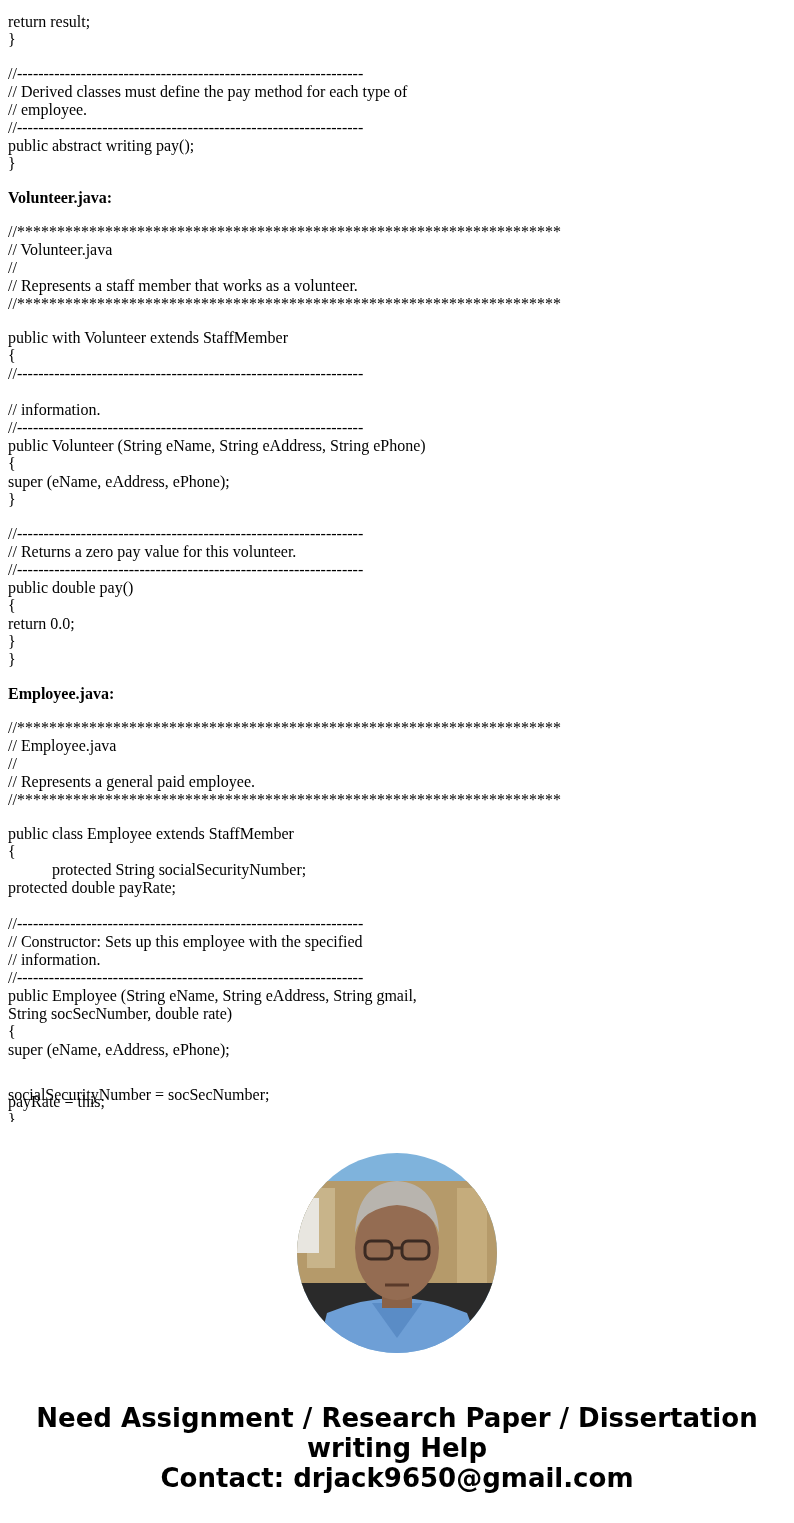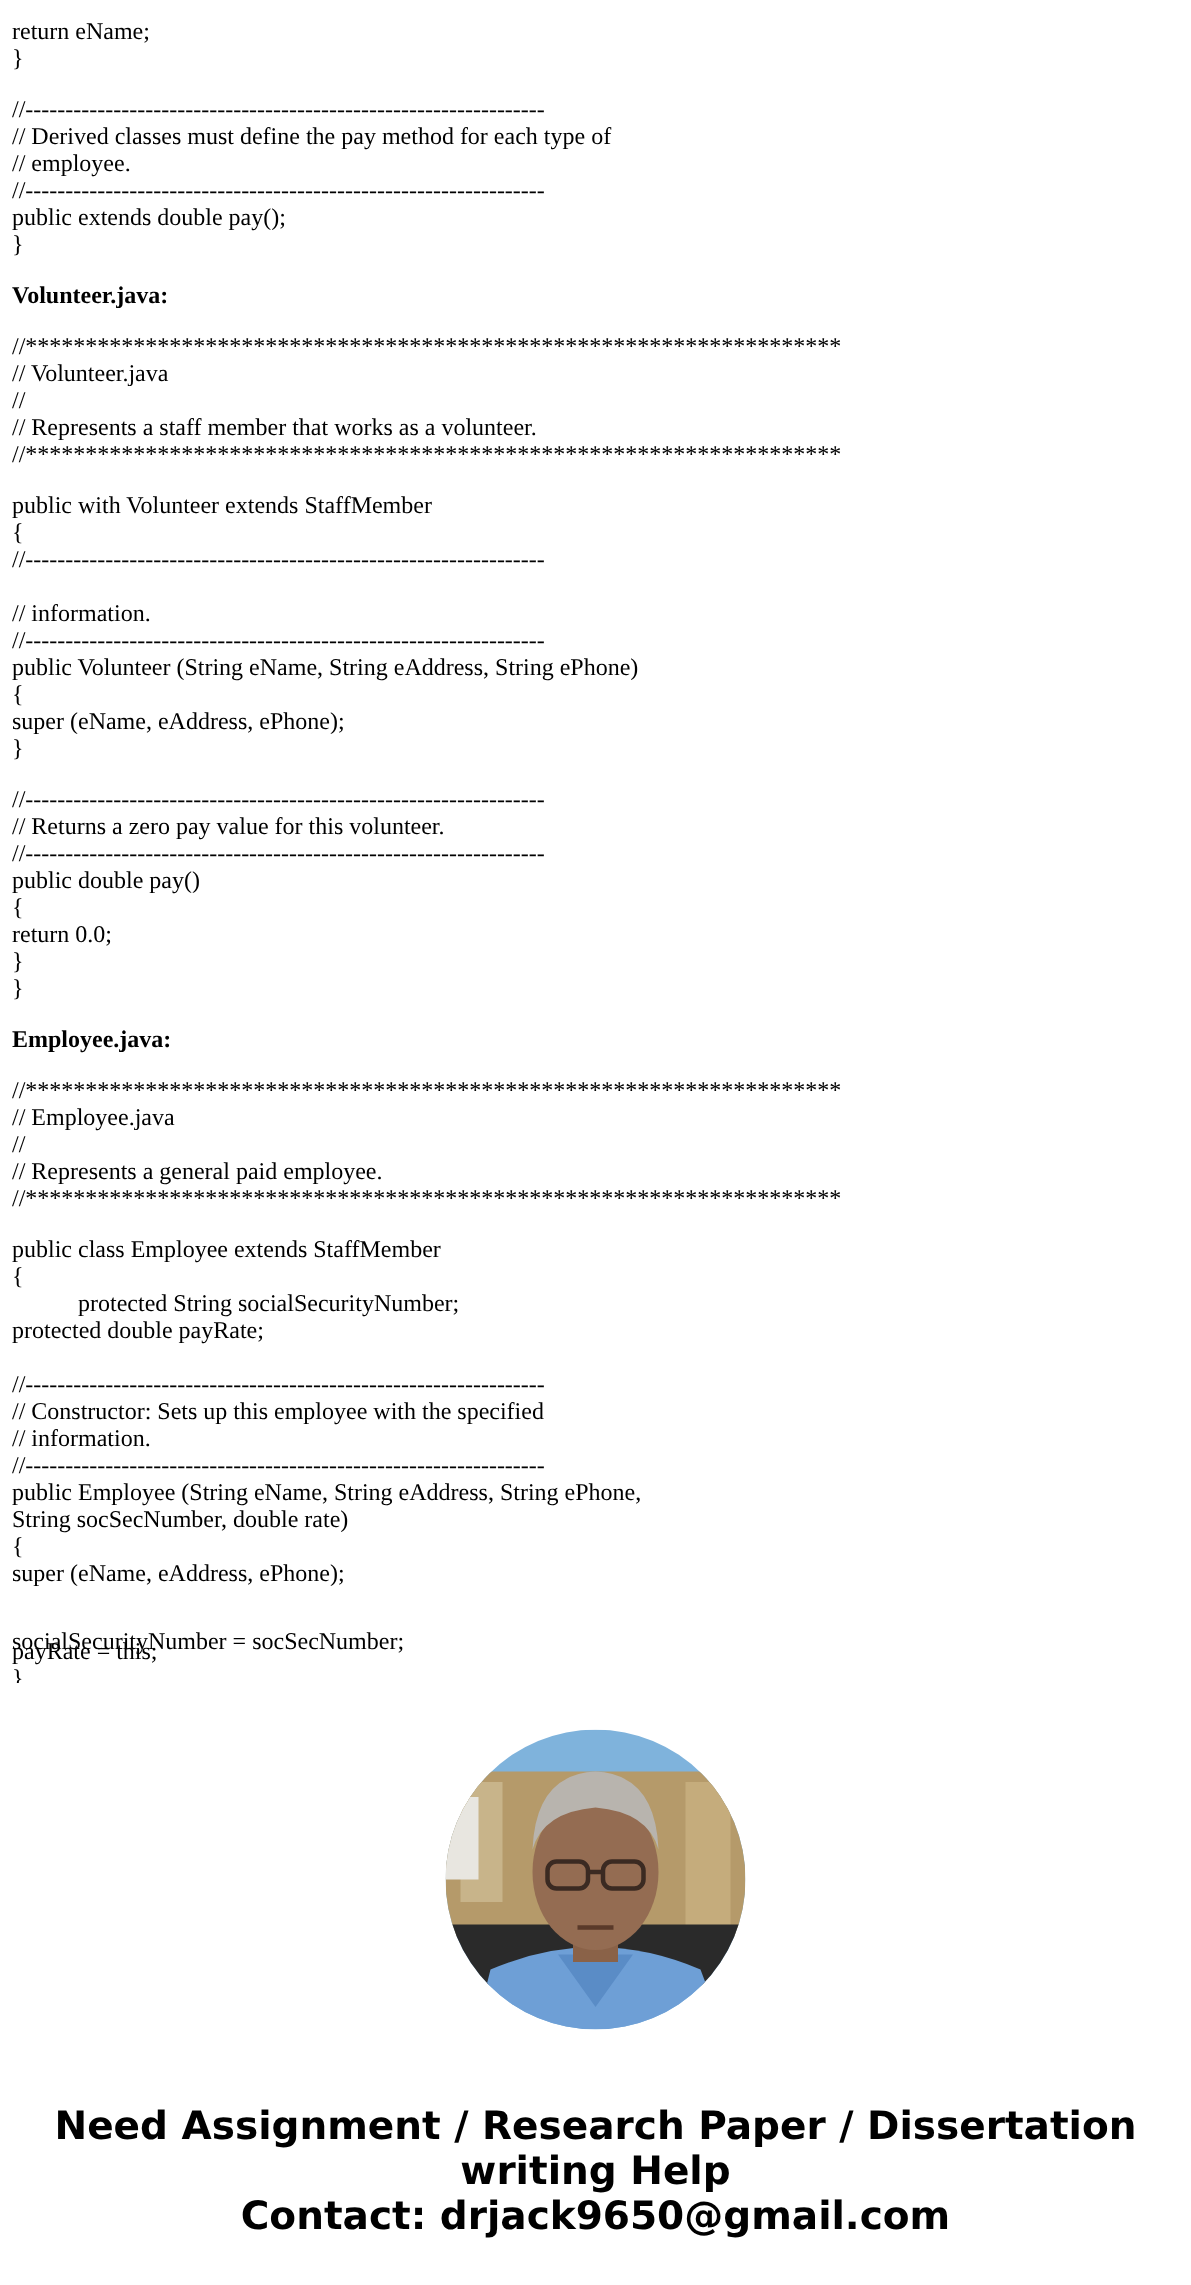--- a/index.html
+++ b/index.html
@@ -7,27 +7,27 @@
   .doc { position:absolute; left:0; top:0; width:794px; height:1122px; overflow:hidden; }
   .line { position:absolute; left:8px; white-space:pre; font-family:"Liberation Serif", serif; font-size:16px; line-height:18px; color:#000; }
   .heading { font-weight:bold; }
   .avatar { position:absolute; left:297px; top:1153px; width:200px; height:200px; border-radius:50%; overflow:hidden; }
   .footer { position:absolute; left:0; top:1403px; width:794px; text-align:center; font-family:"DejaVu Sans", sans-serif; font-weight:bold; font-size:26px; line-height:30px; color:#000; }
 </style>
 </head>
 <body>
 
 <div class="doc" id="doc">
-    <div class="line" style="top: 13px;">return eName;</div>
+    <div class="line" style="top: 13px;">return result;</div>
     <div class="line" style="top: 31px;">}</div>
     <div class="line" style="top: 65px;">//-----------------------------------------------------------------</div>
     <div class="line" style="top: 83px;">// Derived classes must define the pay method for each type of</div>
     <div class="line" style="top: 101px;">// employee.</div>
     <div class="line" style="top: 119px;">//-----------------------------------------------------------------</div>
-    <div class="line" style="top: 137px;">public extends double pay();</div>
+    <div class="line" style="top: 137px;">public abstract writing pay();</div>
     <div class="line" style="top: 155px;">}</div>
     <div class="line heading" style="top: 189px;">Volunteer.java:</div>
     <div class="line" style="top: 223px;">//********************************************************************</div>
     <div class="line" style="top: 241px;">// Volunteer.java</div>
     <div class="line" style="top: 259px;">//</div>
     <div class="line" style="top: 277px;">// Represents a staff member that works as a volunteer.</div>
     <div class="line" style="top: 295px;">//********************************************************************</div>
     <div class="line" style="top: 329px;">public with Volunteer extends StaffMember</div>
     <div class="line" style="top: 347px;">{</div>
     <div class="line" style="top: 365px;">//-----------------------------------------------------------------</div>
@@ -52,21 +52,21 @@
     <div class="line" style="top: 773px;">// Represents a general paid employee.</div>
     <div class="line" style="top: 791px;">//********************************************************************</div>
     <div class="line" style="top: 825px;">public class Employee extends StaffMember</div>
     <div class="line" style="top: 843px;">{</div>
     <div class="line" style="top: 861px; margin-left: 44px;">protected String socialSecurityNumber;</div>
     <div class="line" style="top: 879px;">protected double payRate;</div>
     <div class="line" style="top: 915px;">//-----------------------------------------------------------------</div>
     <div class="line" style="top: 933px;">// Constructor: Sets up this employee with the specified</div>
     <div class="line" style="top: 951px;">// information.</div>
     <div class="line" style="top: 969px;">//-----------------------------------------------------------------</div>
-    <div class="line" style="top: 987px;">public Employee (String eName, String eAddress, String ePhone,</div>
+    <div class="line" style="top: 987px;">public Employee (String eName, String eAddress, String gmail,</div>
     <div class="line" style="top: 1005px;">String socSecNumber, double rate)</div>
     <div class="line" style="top: 1023px;">{</div>
     <div class="line" style="top: 1041px;">super (eName, eAddress, ePhone);</div>
     <div class="line" style="top: 1075px; margin-top: 11px;">socialSecurityNumber = socSecNumber;</div>
     <div class="line" style="top: 1093px;">payRate = this;</div>
     <div class="line" style="top: 1111px;">}</div>
   </div>
 
 <div class="avatar">
   <svg width="200" height="200" viewBox="0 0 200 200">

